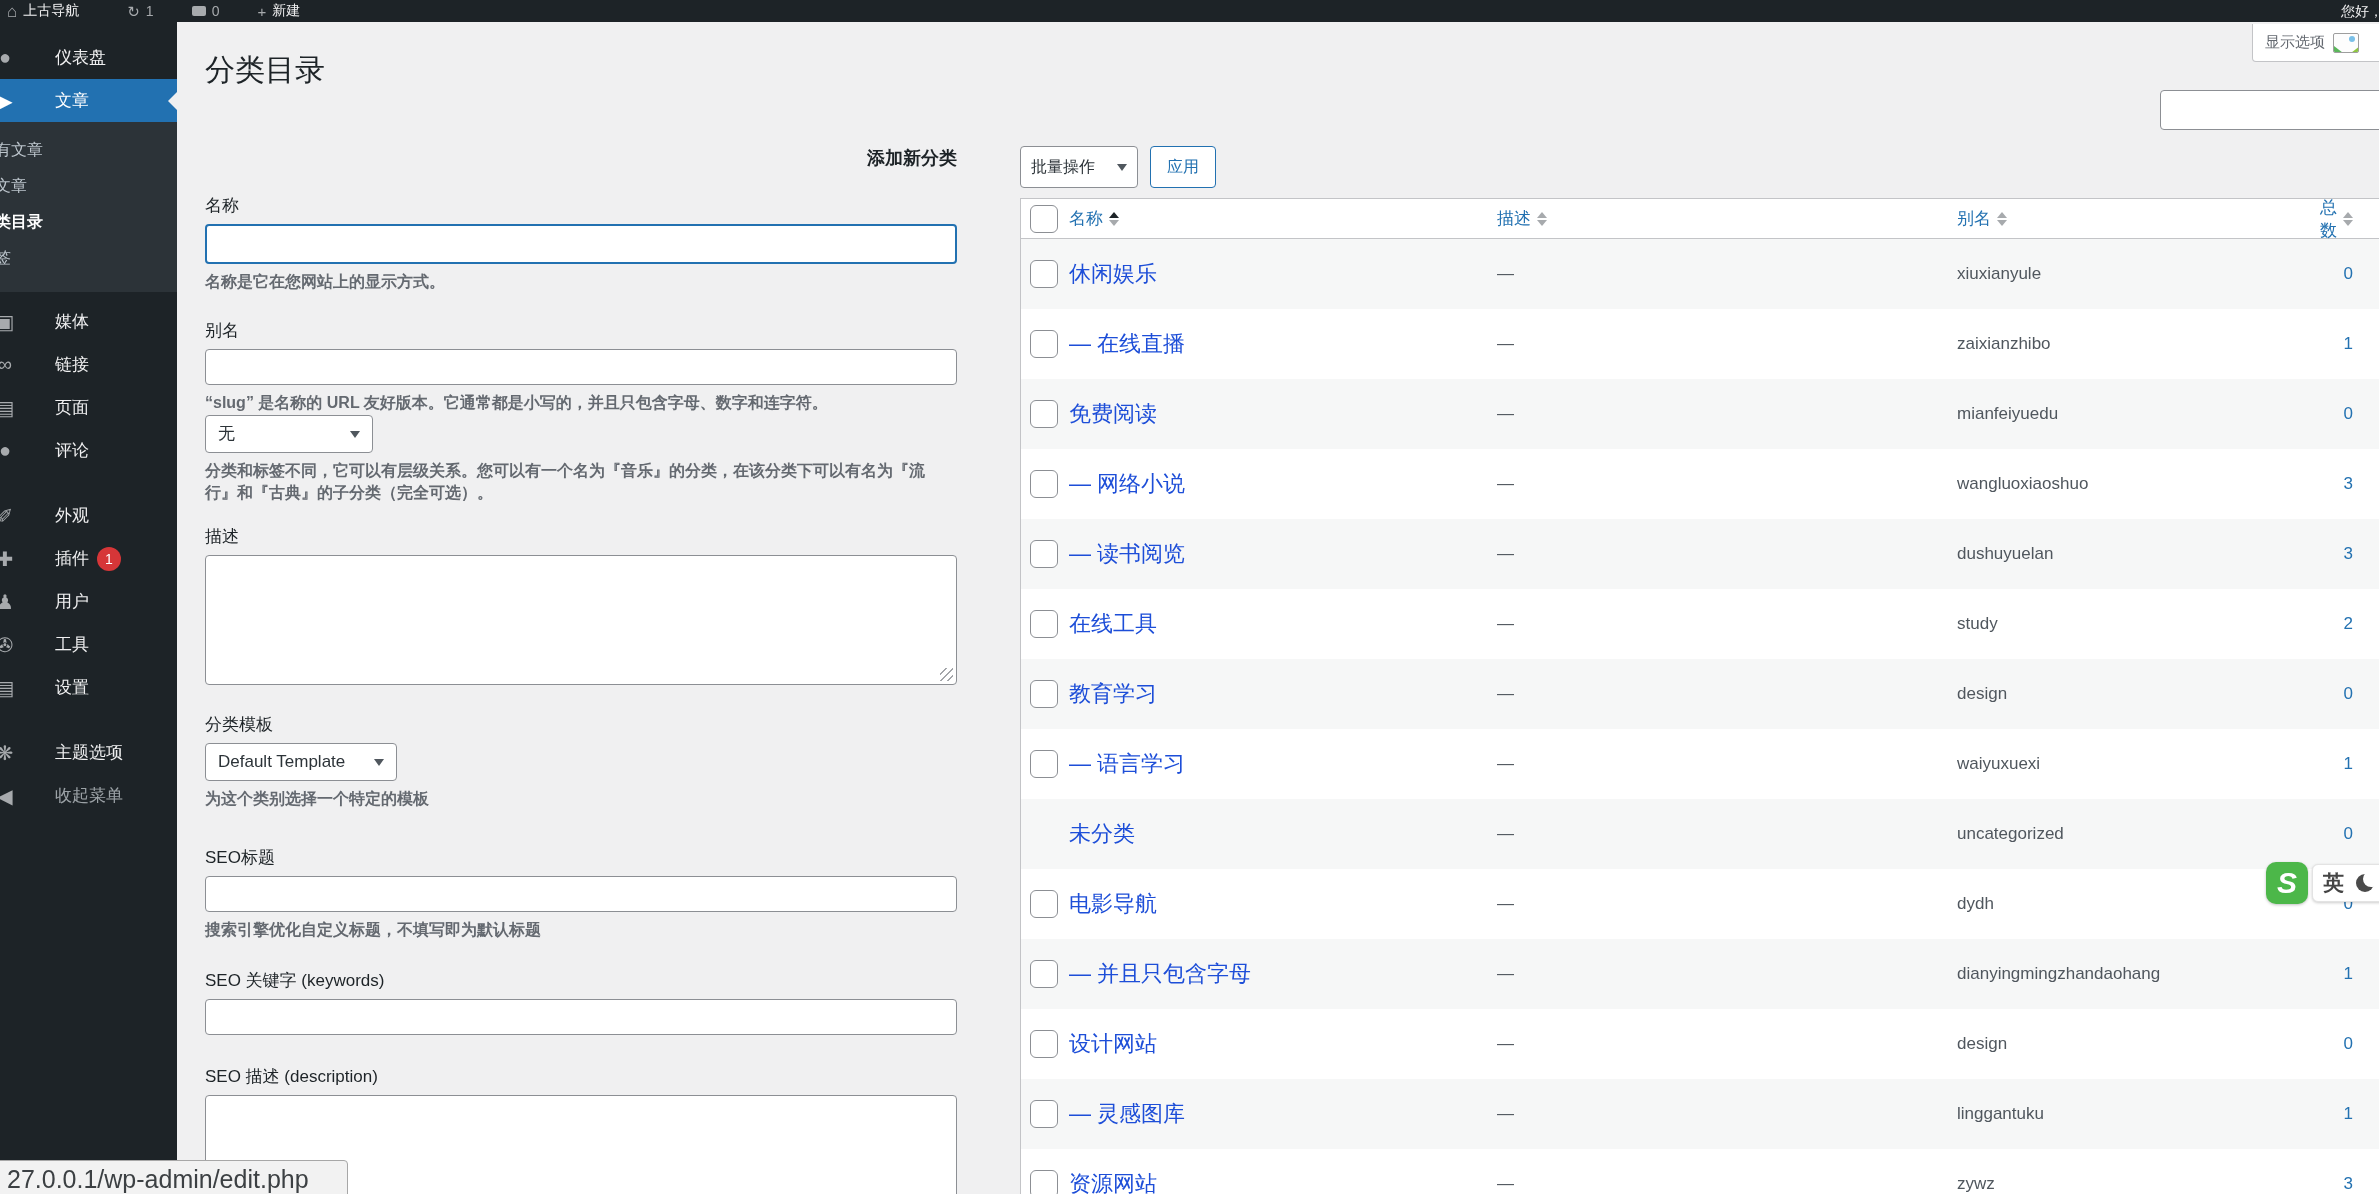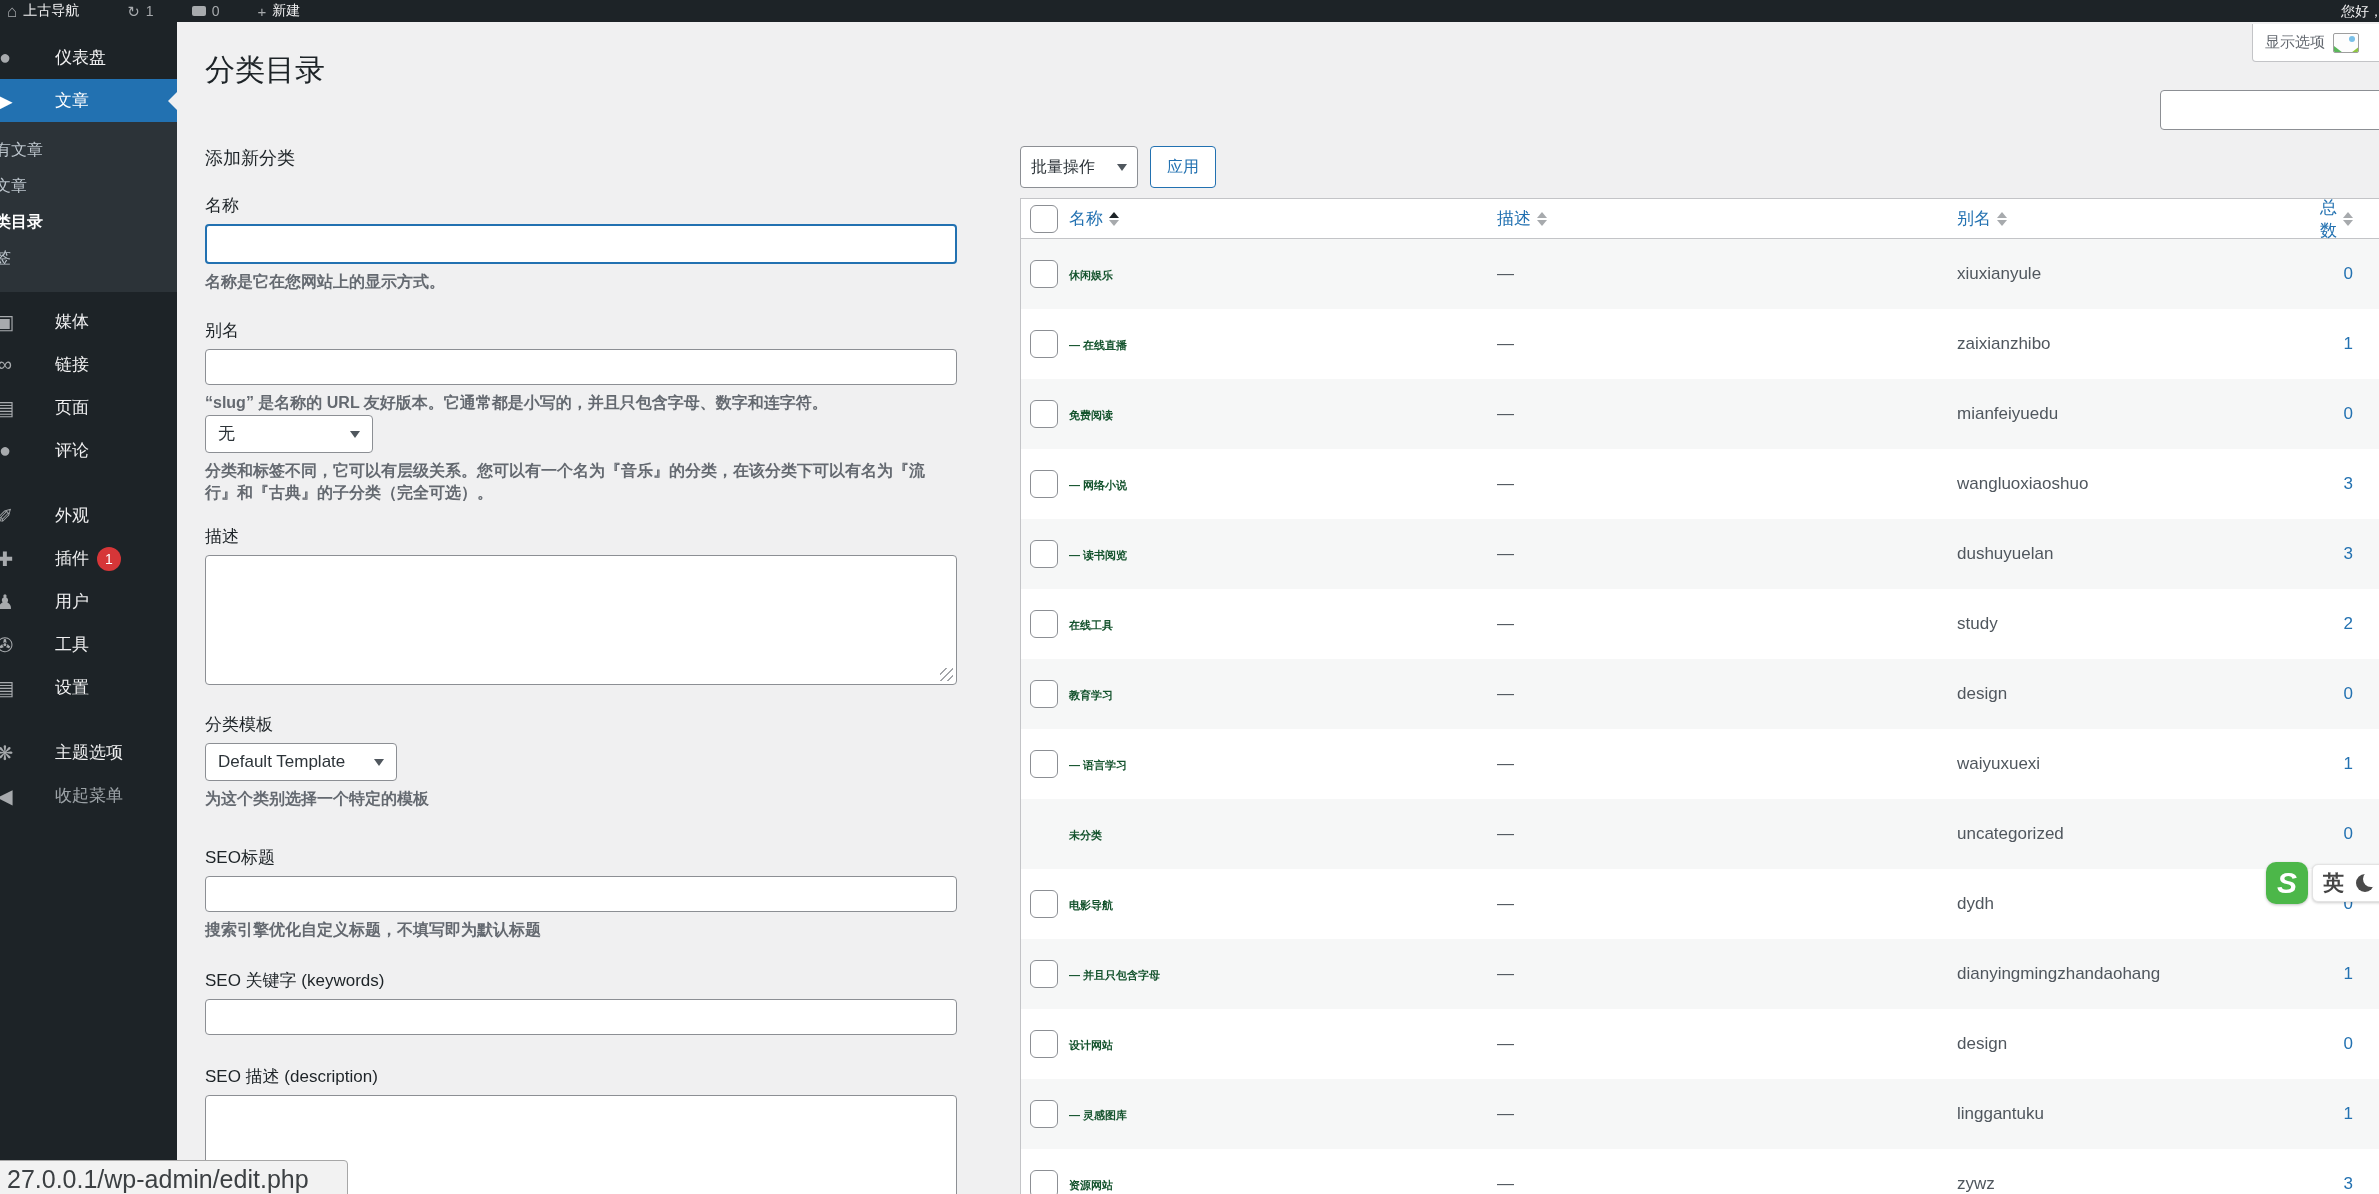--- a/index.html
+++ b/index.html
@@ -36,21 +36,21 @@
   .screen-options { position:absolute; left:2252px; top:24px; height:38px; width:160px; background:#fff; border:1px solid #c3c4c7; border-top:none; border-radius:0 0 0 4px; display:flex; align-items:center; gap:8px; padding:0 12px; font-size:15px; color:#646970; cursor:pointer; z-index:10; }
   .img-icon { width:26px; height:20px; background:#fdfdfd; border:1px solid #9e9e9e; border-radius:2px; position:relative; overflow:hidden; }
   .img-icon:before { content:''; position:absolute; left:0; bottom:-4px; width:0; height:0; border-left:13px solid #5bb75b; border-right:13px solid #8ec63f; border-top:10px solid transparent; }
   .img-icon:after { content:''; position:absolute; right:3px; top:2px; width:6px; height:6px; border-radius:50%; background:#7ac0e8; }
 
   
   .page-title { position:absolute; left:205px; top:50px; font-size:30px; font-weight:400; color:#1d2327; }
 
   
   .form-col { position:absolute; left:205px; top:146px; width:752px; }
-  .form-heading { font-size:18px; font-weight:normal; color:#1d2327; }
+  .form-heading { font-size:18px; font-weight:bold; color:#1d2327;text-align:right; }
   .f-label { display:block; font-size:17px; color:#1d2327; margin-bottom:7px; }
   .f-hint { font-size:16px; color:#646970; margin-top:7px; line-height:1.4;font-weight:bold; }
   .txt { width:752px; height:36px; border:1px solid #8c8f94; border-radius:4px; background:#fff; font-size:17px; padding:0 10px; font-family:inherit; color:#2c3338; }
   .txt.focused { height:40px; border:2px solid #2271b1; outline:none; }
   .tarea { width:752px; border:1px solid #8c8f94; border-radius:4px; background:#fff; position:relative; }
   .resize-h { position:absolute; right:3px; bottom:3px; width:13px; height:13px; background:repeating-linear-gradient(135deg, transparent 0 4px, #8c8f94 4px 5px); opacity:.8; }
   .sel { height:38px; border:1px solid #8c8f94; border-radius:4px; background:#fff; display:inline-flex; align-items:center; justify-content:space-between; font-size:17px; color:#2c3338; padding:0 12px; cursor:pointer; }
   .chev { width:0; height:0; border:5px solid transparent; border-top:7px solid #50575e; margin-left:14px; margin-top:6px; }
   .mt24{margin-top:24px;} .mt26{margin-top:26px;} .mt28{margin-top:28px;} .mt30{margin-top:30px;} .mt20{margin-top:20px;} .mt36{margin-top:36px;}
 
@@ -63,21 +63,21 @@
   .thead { display:flex; align-items:center; height:40px; border-bottom:1px solid #c3c4c7; background:#fff; }
   .trow { display:flex; align-items:center; height:70px; }
   .trow.alt { background:#f6f7f7; }
   .cell-cb { width:46px; display:flex; justify-content:center; }
   .cell-name { width:430px; padding-left:2px; }
   .cell-desc { width:460px; color:#50575e; font-size:17px; }
   .cell-slug { width:350px; color:#50575e; font-size:17px; }
   .cell-count { flex:1; text-align:right; padding-right:38px; }
   .checkbox { width:28px; height:28px; border:1px solid #8c8f94; border-radius:6px; background:#fff; display:inline-block; cursor:pointer; }
   .hlink { color:#2271b1; font-size:17px; text-decoration:none; cursor:pointer; display:inline-flex; align-items:center; gap:6px; }
-  .name-link { color:#14532d; font-size:11px; font-weight:bold; text-decoration:none; cursor:pointer; }
+  .name-link { color:#1d4ed8; font-size:22px; font-weight:normal; text-decoration:none; cursor:pointer; }
   .count-link { color:#2271b1; font-size:17px; text-decoration:none; cursor:pointer; }
   .sorters { display:inline-flex; flex-direction:column; gap:2px; }
   .tri-up { width:0; height:0; border:5px solid transparent; border-bottom:6px solid #a7aaad; border-top-width:0; }
   .tri-dn { width:0; height:0; border:5px solid transparent; border-top:6px solid #a7aaad; border-bottom-width:0; }
   .sorted .tri-up { border-bottom-color:#1d2327; }
 
   
   .search-input { position:absolute; left:2160px; top:90px; width:250px; height:40px; border:1px solid #8c8f94; border-radius:4px; background:#fff; font-size:17px; padding:0 10px; z-index:5; }
 
   

